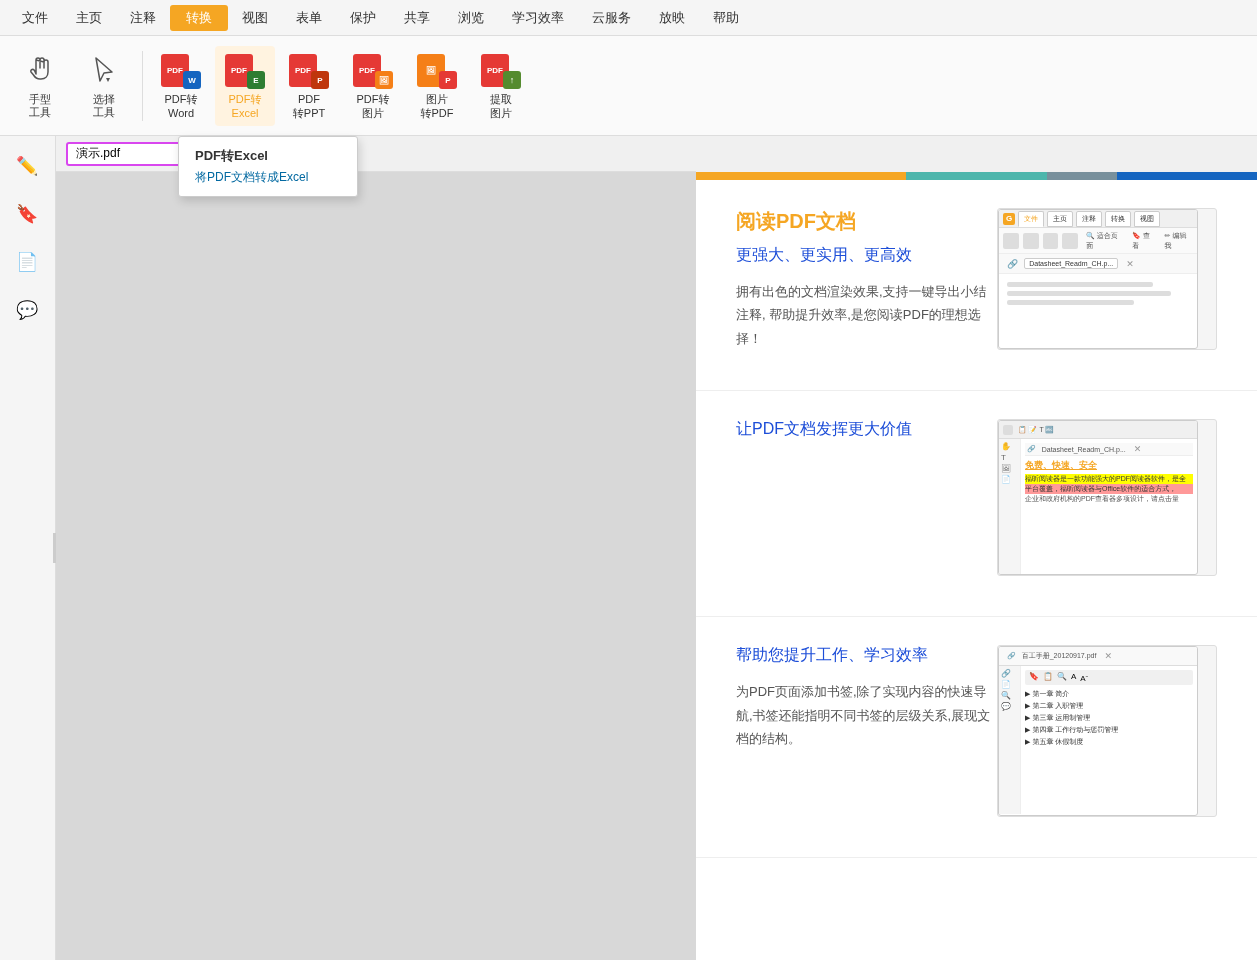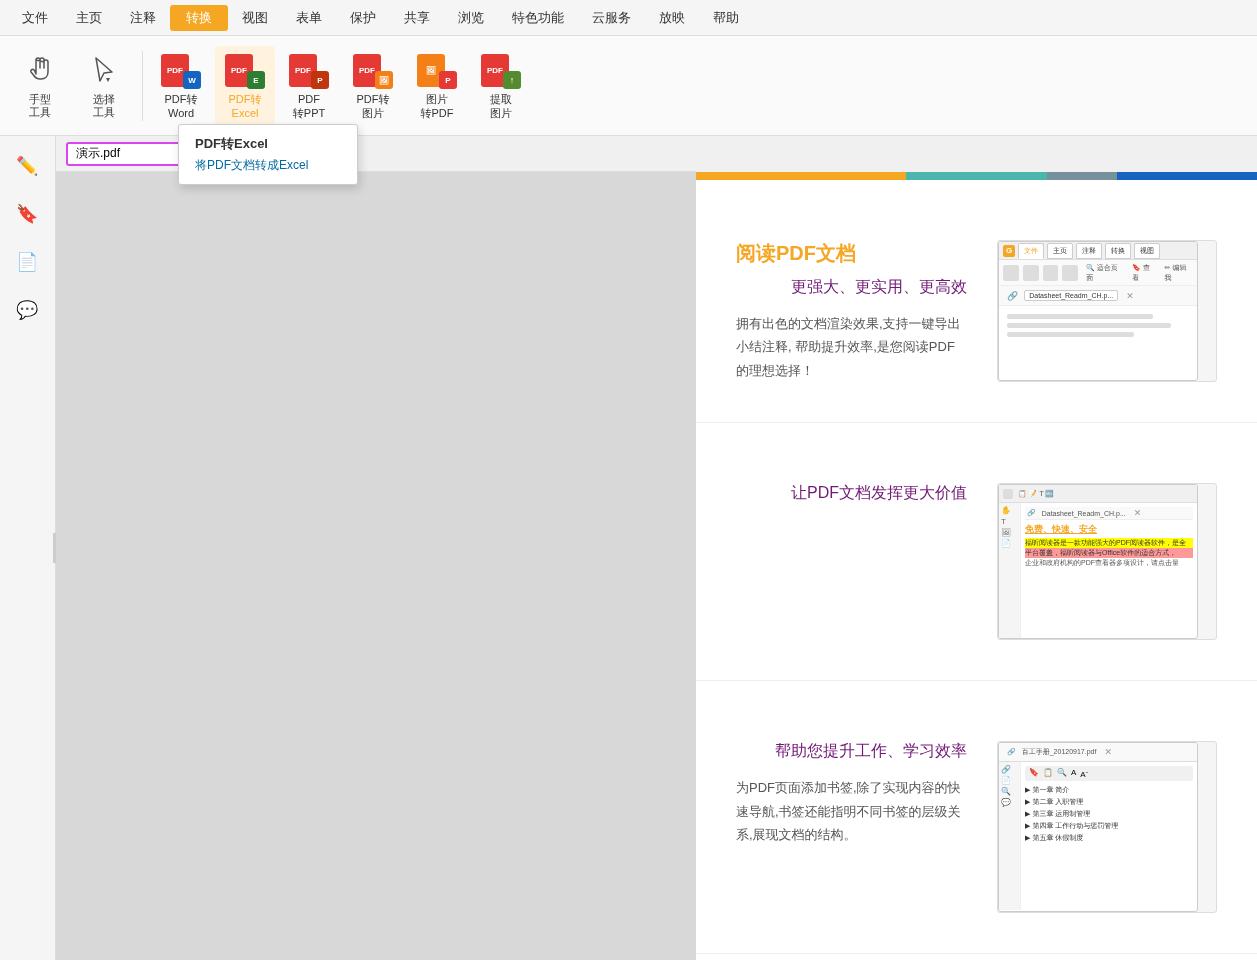--- a/index.html
+++ b/index.html
@@ -128,21 +128,21 @@
       padding: 3px 8px;
       font-size: 12px;
       width: 160px;
       background: white;
     }
 
     
     .dropdown-tooltip {
       position: absolute;
       left: 178px;
-      top: 124px;
+      top: 136px;
       background: white;
       border: 1px solid #ccc;
       box-shadow: 2px 4px 10px rgba(0,0,0,0.15);
       border-radius: 3px;
       padding: 10px 16px;
       z-index: 100;
       min-width: 180px;
     }
     .dropdown-tooltip .title {
       font-weight: bold;
@@ -160,46 +160,44 @@
       height: 8px;
       display: flex;
     }
     .color-segment {
       height: 100%;
     }
 
     
     .content-section {
       display: flex;
-      padding: 60px 40px 40px 40px;
+      padding: 28px 40px 40px 40px;
       border-bottom: 1px solid #eee;
-      gap: 30px;
       align-items: flex-start;
     }
     .section-text { flex: 1; }
     .section-image {
       width: 220px;
       flex-shrink: 0;
       background: #f5f5f5;
       border: 1px solid #ddd;
       border-radius: 3px;
       overflow: hidden;
     }
     .section-title {
       font-size: 20px;
       font-weight: bold;
       color: #f5a623;
       margin-bottom: 10px;
     }
     .section-subtitle {
       font-size: 16px;
-      color: #701a75;
+      color: #1d4ed8;
       margin-bottom: 14px;
       font-weight: 500;
-      text-align: right;
     }
     .section-body {
       font-size: 13px;
       color: #555;
       line-height: 1.8;
     }
 
     
     .mini-app {
       width: 200px;
@@ -292,21 +290,21 @@
 <div class="menu-bar">
   <div class="menu-item">文件</div>
   <div class="menu-item">主页</div>
   <div class="menu-item">注释</div>
   <div class="menu-item active menu-active-pill">转换</div>
   <div class="menu-item">视图</div>
   <div class="menu-item">表单</div>
   <div class="menu-item">保护</div>
   <div class="menu-item">共享</div>
   <div class="menu-item">浏览</div>
-  <div class="menu-item">特色功能</div>
+  <div class="menu-item">学习效率</div>
   <div class="menu-item">云服务</div>
   <div class="menu-item">放映</div>
   <div class="menu-item">帮助</div>
 </div>
 
 <div class="toolbar">
 
   <div class="tool-btn">
     <div class="icon-area">
       <svg class="tool-icon" viewBox="0 0 32 32" fill="none">

